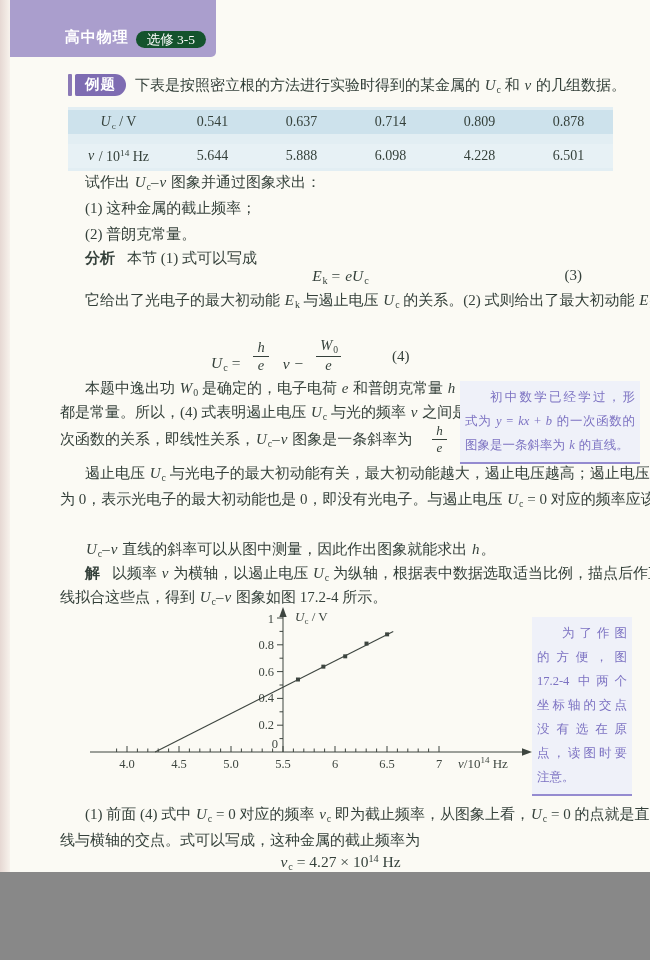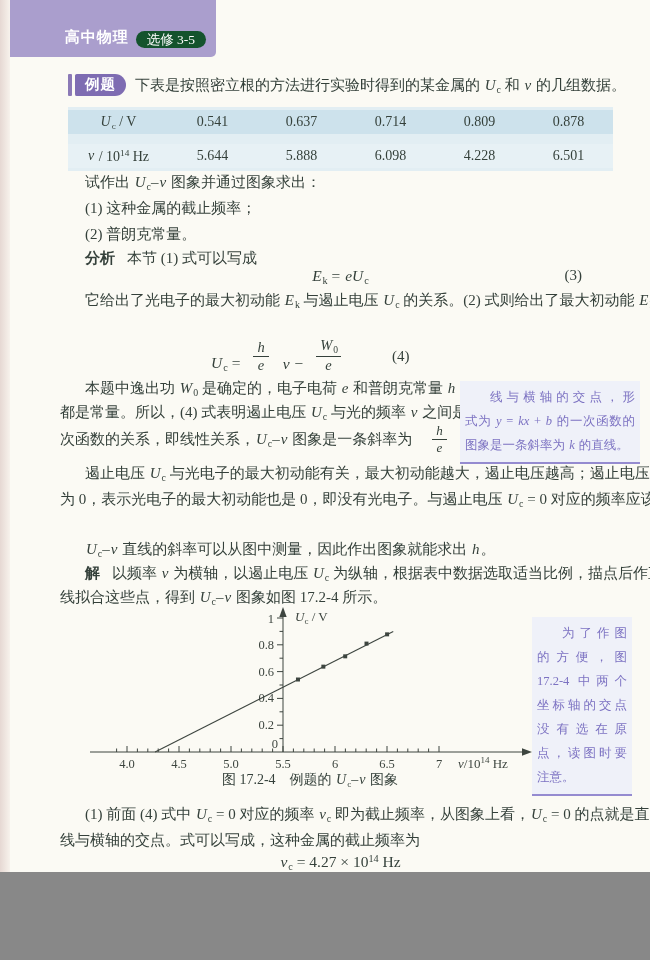--- a/index.html
+++ b/index.html
@@ -133,21 +133,21 @@
     <span>次函数的关系，即线性关系，<i>U</i><sub>c</sub>–<i>v</i> 图象是一条斜率为</span>
     <span class="frac fracsm">
       <span class="num"><i>h</i></span>
       <span class="bar"></span>
       <span class="den"><i>e</i></span>
     </span>
     <span>的直线。</span>
   </div>
 
   <div class="note note1" id="note1">
-      <div class="nline first">线与横轴的交点，形</div>
+      <div class="nline first">初中数学已经学过，形</div>
       <div class="nline">式为 <i>y</i> = <i>kx</i> + <i>b</i> 的一次函数的</div>
       <div class="nline last">图象是一条斜率为 <i>k</i> 的直线。</div>
     </div>
 
   <div class="tl ind" style="top:462px">遏止电压 <i>U</i><sub>c</sub> 与光电子的最大初动能有关，最大初动能越大，遏止电压越高；遏止电压</div>
   <div class="tl" style="top:488px">为 0，表示光电子的最大初动能也是 0，即没有光电子。与遏止电压 <i>U</i><sub>c</sub> = 0 对应的频率应该</div>
   <div class="tl ind" style="top:538px"><i>U</i><sub>c</sub>–<i>v</i> 直线的斜率可以从图中测量，因此作出图象就能求出 <i>h</i>。</div>
   <div class="tl ind" style="top:562px">
     <b class="lab">解</b><span>以频率 <i>v</i> 为横轴，以遏止电压 <i>U</i><sub>c</sub> 为纵轴，根据表中数据选取适当比例，描点后作直</span>
   </div>
@@ -215,21 +215,20 @@
       <text x="224" y="20" text-anchor="end" class="tick">1</text>
       <line x1="105.07999999999996" y1="149" x2="343.23999999999995" y2="28.40401999999999" stroke="#3d453f" stroke-width="1.1"></line>
       <rect x="245.976" y="74.506" width="4" height="4" fill="#3d453f"></rect>
       <rect x="271.352" y="61.641999999999996" width="4" height="4" fill="#3d453f"></rect>
       <rect x="293.192" y="51.324" width="4" height="4" fill="#3d453f"></rect>
       <rect x="314.512" y="38.593999999999994" width="4" height="4" fill="#3d453f"></rect>
       <rect x="335.10400000000004" y="29.348" width="4" height="4" fill="#3d453f"></rect>
       <text x="245" y="18" class="axlab"><tspan font-style="italic">U</tspan><tspan dy="3" font-size="9">c</tspan><tspan dy="-3"> / V</tspan></text>
       <text x="408" y="165" class="axlab"><tspan font-style="italic">v</tspan><tspan>/10</tspan><tspan dy="-5" font-size="9">14</tspan><tspan dy="5"> Hz</tspan></text>
     </svg>
-  <div class="caption">图 17.2-4　例题的 <i>U</i><sub>c</sub>–<i>v</i> 图象</div>
 
   <div class="note note2" id="note2">
       <div class="nline first">为了作图</div>
       <div class="nline">的方便，图</div>
       <div class="nline">17.2-4 中两个</div>
       <div class="nline">坐标轴的交点</div>
       <div class="nline">没有选在原</div>
       <div class="nline">点，读图时要</div>
       <div class="nline last">注意。</div>
     </div>

